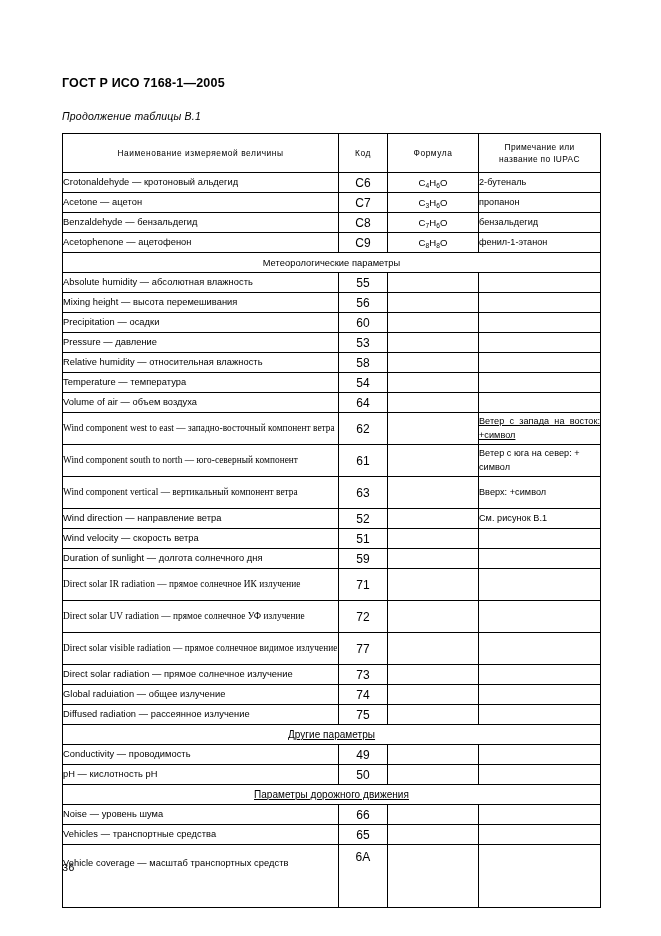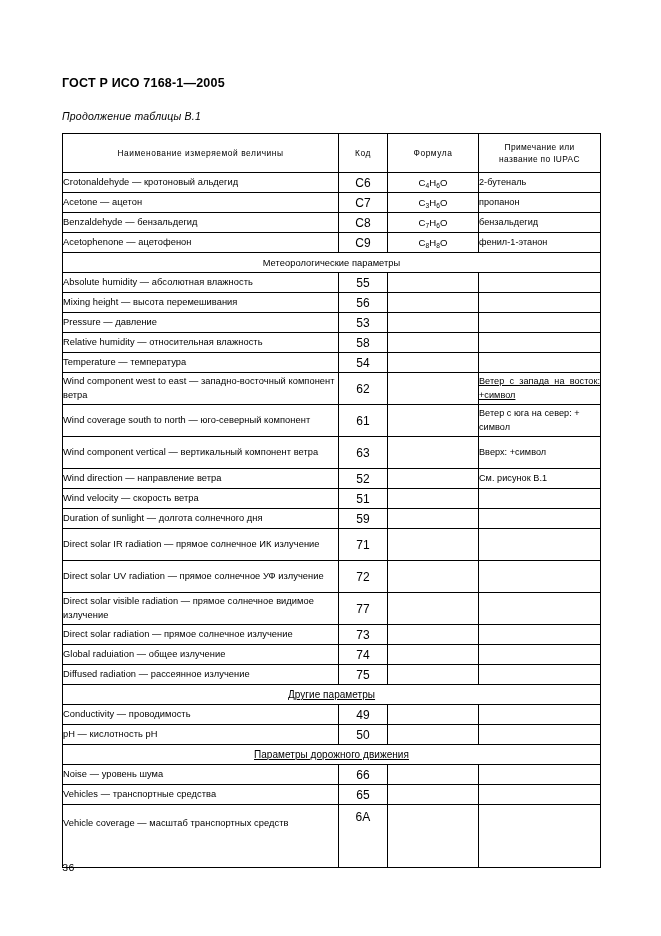--- a/index.html
+++ b/index.html
@@ -118,21 +118,21 @@
     position: relative;
     top: 2.4px;
   }
   .page-number {
     position: absolute;
     left: 62px;
     top: 862px;
     font-size: 10.5px;
     font-family: Liberation Mono, monospace;
   }
-  .justify-name { text-align: justify; text-align-last: left; }
+  .justify-name { text-align: justify; text-align-last: left; font-family: Liberation Serif, serif; }
 </style>
 </head>
 <body>
 
 <div class="page">
 
   <div class="doc-header">ГОСТ Р ИСО 7168-1—2005</div>
 
   <div class="table-caption">Продолжение таблицы В.1</div>
 
@@ -188,45 +188,57 @@
           <td class="c-form"></td>
           <td class="c-note"></td>
         </tr>
         <tr class="row-1">
           <td class="c-name">Mixing height — высота перемешивания</td>
           <td class="c-code">56</td>
           <td class="c-form"></td>
           <td class="c-note"></td>
         </tr>
         <tr class="row-1">
+          <td class="c-name">Precipitation — осадки</td>
+          <td class="c-code">60</td>
+          <td class="c-form"></td>
+          <td class="c-note"></td>
+        </tr>
+        <tr class="row-1">
           <td class="c-name">Pressure  —  давление</td>
           <td class="c-code">53</td>
           <td class="c-form"></td>
           <td class="c-note"></td>
         </tr>
         <tr class="row-1">
           <td class="c-name">Relative humidity — относительная влажность</td>
           <td class="c-code">58</td>
           <td class="c-form"></td>
           <td class="c-note"></td>
         </tr>
         <tr class="row-1">
           <td class="c-name">Temperature — температура</td>
           <td class="c-code">54</td>
           <td class="c-form"></td>
           <td class="c-note"></td>
         </tr>
+        <tr class="row-1">
+          <td class="c-name">Volume of air — объем воздуха</td>
+          <td class="c-code">64</td>
+          <td class="c-form"></td>
+          <td class="c-note"></td>
+        </tr>
         <tr class="row-2">
           <td class="c-name justify-name">Wind component west to east — западно-восточный компонент ветра</td>
           <td class="c-code">62</td>
           <td class="c-form"></td>
           <td class="c-note justify">Ветер  с  запада  на восток: +символ</td>
         </tr>
         <tr class="row-2">
-          <td class="c-name justify-name">Wind coverage south to north — юго-северный компонент</td>
+          <td class="c-name justify-name">Wind component south to north — юго-северный компонент</td>
           <td class="c-code">61</td>
           <td class="c-form"></td>
           <td class="c-note">Ветер с юга на север: + символ</td>
         </tr>
         <tr class="row-2">
           <td class="c-name justify-name">Wind  component  vertical  —  вертикальный  компонент ветра</td>
           <td class="c-code">63</td>
           <td class="c-form"></td>
           <td class="c-note">Вверх: +символ</td>
         </tr>

